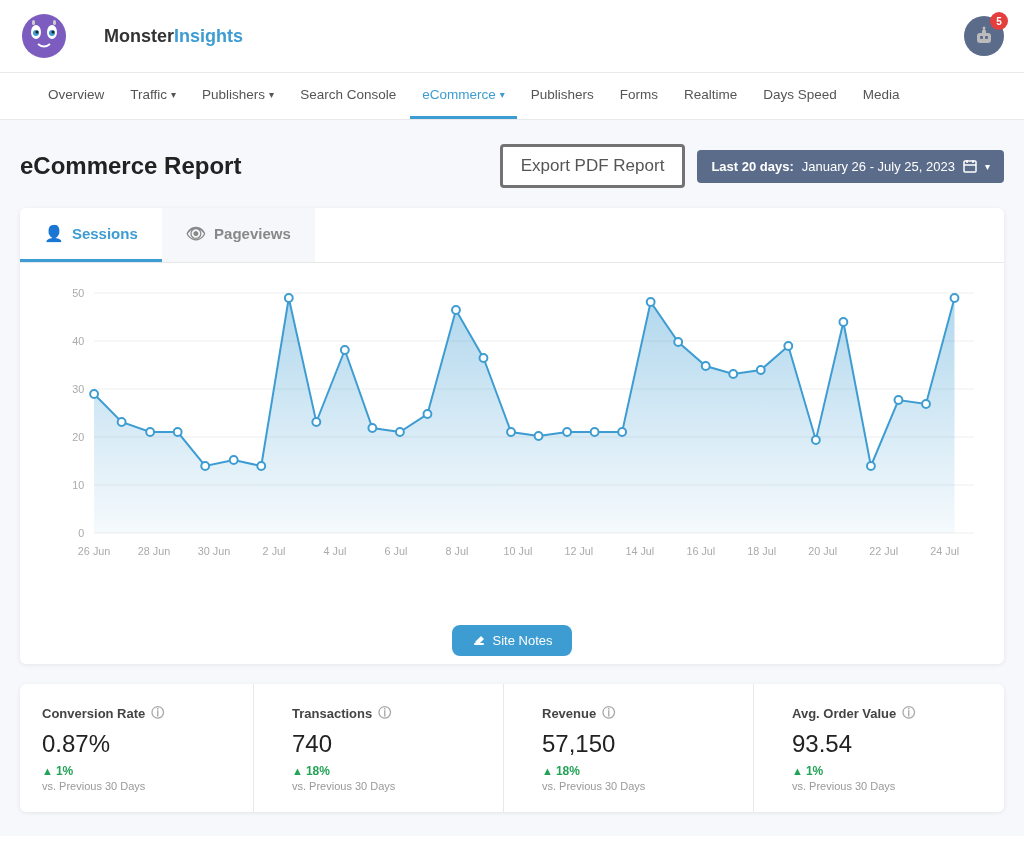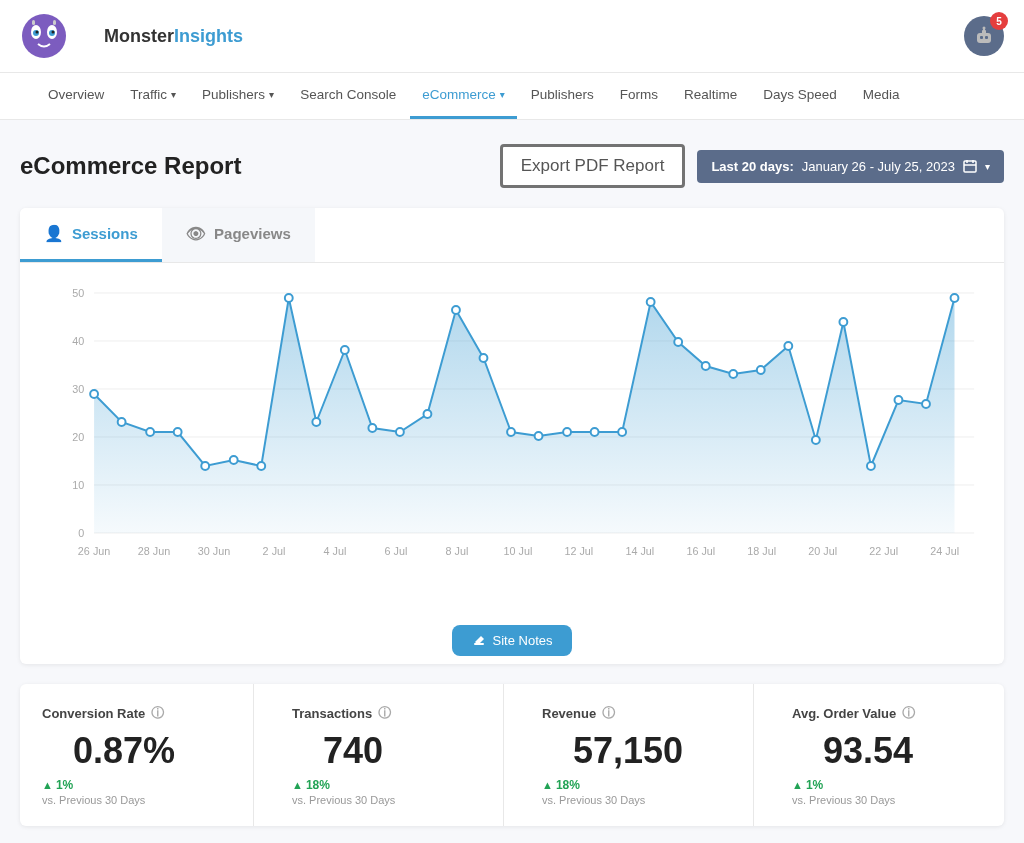--- a/index.html
+++ b/index.html
@@ -46,21 +46,21 @@
     
     
     .chart-svg-container { width: 100%; height: 320px; position: relative; }
     
     
     .stats-row { display: grid; grid-template-columns: 1fr 1fr 1fr 1fr; gap: 16px; background: #fff; border-radius: 6px; box-shadow: 0 1px 4px rgba(0,0,0,0.08); overflow: hidden; }
     .stat-card { padding: 20px 22px; border-right: 1px solid #e8e8e8; }
     .stat-card:last-child { border-right: none; }
     .stat-label { font-size: 13px; font-weight: 600; color: #444; margin-bottom: 8px; display: flex; align-items: center; gap: 6px; }
     .stat-info-icon { color: #aaa; font-size: 13px; cursor: pointer; }
-    .stat-value { font-size: 36px; font-weight: 700; color: #222; margin-bottom: 6px; margin-left: 31px; }
+    .stat-value { font-size: 24px; font-weight: 400; color: #222; margin-bottom: 6px; }
     .stat-change { font-size: 12px; display: flex; align-items: center; gap: 3px; color: #22a355; font-weight: 600; }
     .stat-change.up { color: #22a355; }
     .stat-change .arrow { font-size: 11px; }
     .stat-previous { font-size: 11px; color: #999; margin-top: 2px; }
     
     
     .site-notes-container { display: flex; justify-content: center; padding: 12px 0 8px 0; }
     .site-notes-btn { padding: 8px 20px; background: #3d9cd2; color: #fff; border: none; border-radius: 8px; cursor: pointer; font-size: 13px; display: flex; align-items: center; gap: 7px; justify-content: space-between; }
     
     

